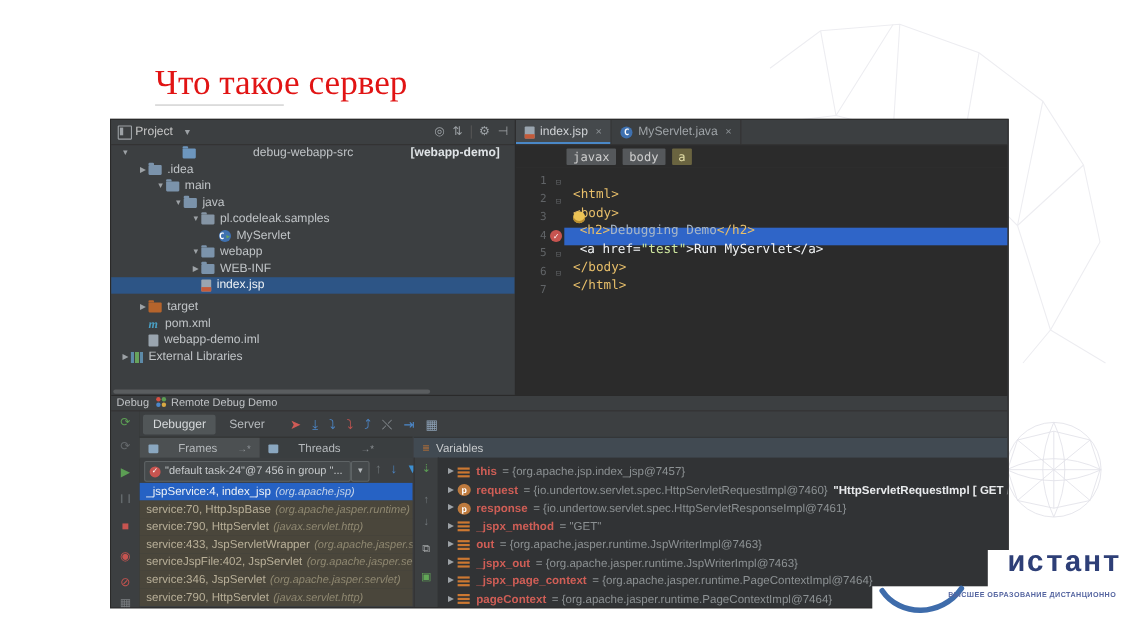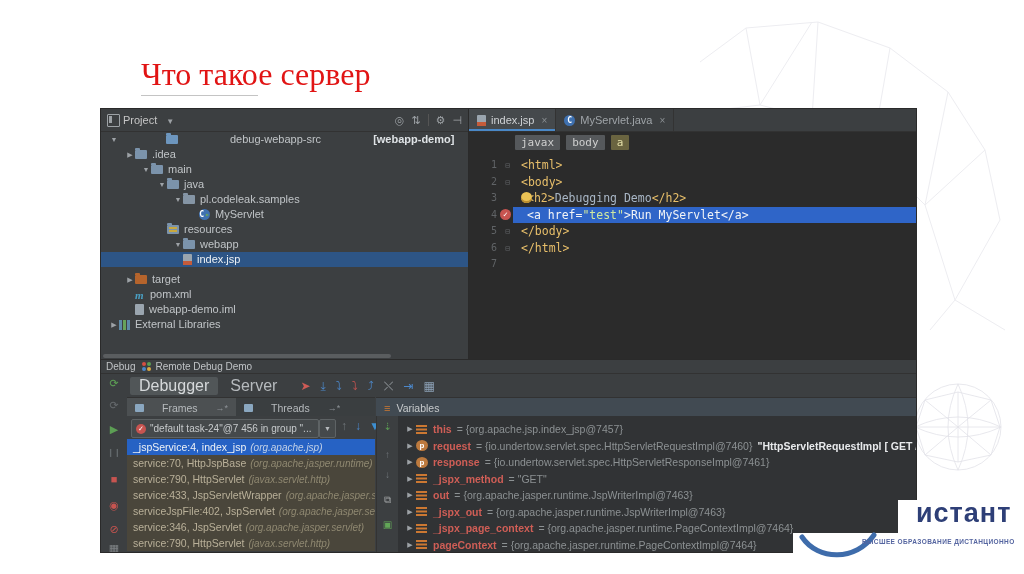--- a/index.html
+++ b/index.html
@@ -67,40 +67,40 @@
         font-family:"DejaVu Sans Mono",monospace;font-size:11.5px;padding-top:5px;}
   .code::after{content:'';position:absolute;right:0;top:0;width:10px;height:100%;background:#33363
 
 8;opacity:.6;}
   .cl{position:relative;height:16.5px;line-height:16.5px;display:flex;}
   .cl .gut{flex:0 0 44px;position:relative;color:#606366;font-size:10px;text-align:right;}
   .cl .num{position:absolute;right:16px;top:0;}
   .cl .fold{position:absolute;right:3px;top:1px;color:#606366;font-size:8px;}
   .cl .bp{position:absolute;right:2px;top:2.5px;width:11px;height:11px;border-radius:50%;background:#c75450;
           color:#fff;font-size:8px;line-height:11px;text-align:center;}
-  .cl .src{padding-left:8px;white-space:pre;}
+  .cl .src{padding-left:8px;white-space:pre;margin-top:11px;}
   .cl.sel::before{content:'';position:absolute;left:44px;right:0;top:0;bottom:0;background:#2f65c8;}
   .cl .src{position:relative;z-index:1;}
   .tk-tag{color:#e8bf6a;} .tk-text{color:#a9b7c6;} .tk-attr{color:#bababa;} .tk-string{color:#a5c261;}
   .cl.sel .tk-tag,.cl.sel .tk-text,.cl.sel .tk-attr{color:#f2f4f6;}
   .cl.sel .tk-string{color:#cfe8a0;}
   .bulb{position:absolute;left:52px;top:2px;width:11px;height:11px;border-radius:50%;background:#ecc355;z-index:2;
         box-shadow:inset 0 -2px 0 #b98d2f;}
 
   
   .dbg-hdr{position:absolute;left:0;top:250px;width:815px;height:14px;background:#3c3f41;border-top:1px solid #2a2a2a;
            line-height:14px;font-size:10px;color:#c0c3c6;}
   .dbg-hdr .lbl{margin-left:5px;}
   .dots{display:inline-block;width:9px;height:9px;position:relative;margin:0 4px 0 7px;top:1px;}
   .dots i{position:absolute;width:4px;height:4px;border-radius:50%;}
   .dots i:nth-child(1){left:0;top:0;background:#d64f42;} .dots i:nth-child(2){right:0;top:0;background:#5c9e54;}
   .dots i:nth-child(3){left:0;bottom:0;background:#4c87c9;} .dots i:nth-child(4){right:0;bottom:0;background:#d8a943;}
   .dbg-toolbar{position:absolute;left:26px;top:264px;width:789px;height:24px;background:#3c3f41;border-top:1px solid #323232;
                display:flex;align-items:center;}
-  .dtab{height:18px;line-height:18px;padding:0 9px;margin-left:3px;color:#b6babd;font-size:16px;border-radius:2px;}
+  .dtab{height:18px;line-height:18px;padding:0 9px;margin-left:3px;color:#b6babd;font-size:11px;border-radius:2px;}
   .dtab.active{background:#515658;color:#d6d9db;}
   .stepicons{display:flex;align-items:center;gap:10px;margin-left:14px;}
   .sicon{font-size:12px;line-height:1;}
   .leftcol{position:absolute;left:0;top:264px;width:26px;height:179px;background:#3c3f41;border-top:1px solid #323232;border-right:1px solid #333;}
   .leftcol .licon{position:absolute;left:0;width:26px;text-align:center;font-size:11px;}
   .ftabs{position:absolute;left:26px;top:288px;width:248px;height:19px;background:#3a3e40;border-top:1px solid #323232;display:flex;align-items:center;}
   .ftab{height:19px;display:flex;align-items:center;gap:18px;padding:0 8px;color:#b6babd;font-size:10.5px;}
   .ftab.active{background:#4c5052;}
   .ftab .fticon{width:9px;height:8px;background:#8aa7c0;border-radius:1px;}
   .ftab .suffix{color:#8d9296;font-size:9px;}
@@ -136,21 +136,21 @@
                text-align:center;line-height:11px;}
   .vname{color:#cf5e56;font-weight:bold;}
   .vval{color:#8c9193;margin-left:5px;}
   .vextra{color:#e8eaec;font-weight:bold;margin-left:5px;}
 
   
   .patchA{position:absolute;left:793px;top:533px;width:231px;height:41px;background:#fff;z-index:20;}
   .patchB{position:absolute;left:898px;top:500px;width:126px;height:55px;background:#fff;z-index:20;}
   .swoosh{position:absolute;left:798px;top:528px;z-index:21;}
   .logo-word{position:absolute;left:916px;top:498px;z-index:21;font-size:27px;font-weight:bold;letter-spacing:1px;
-             font-family:Liberation Sans, sans-serif;}
+             font-family:Liberation Mono, monospace;}
   .logo-caption{position:absolute;left:862px;top:538px;z-index:21;font-size:6.5px;font-weight:bold;letter-spacing:.4px;
                 color:#5565a0;text-transform:uppercase;}
 </style>
 </head>
 <body>
 
 <div class="slide">
 
   <svg class="mesh" width="1024" height="574">
     <g stroke="#ededf1" stroke-width="1" fill="none">
@@ -214,29 +214,29 @@
         <div class="trow" style="padding-left: 72px;">
           <span class="tarrow">▼</span>
           <span class="fi pkg"></span>
           <span class="tlabel">pl.codeleak.samples</span>
         </div>
         <div class="trow" style="padding-left: 88px;">
           <span class="tarrow"></span>
           <span class="ci greenmark">C</span>
           <span class="tlabel">MyServlet</span>
         </div>
-        <div class="trow" style="padding-left: 56px;">
-          <span class="tarrow"></span>
-          <span class="fi res"></span>
-          <span class="tlabel">resources</span>
-        </div>
         <div class="trow" style="padding-left: 72px;">
           <span class="tarrow">▼</span>
           <span class="fi"></span>
           <span class="tlabel">webapp</span>
+        </div>
+        <div class="trow" style="padding-left: 72px;">
+          <span class="tarrow">▶</span>
+          <span class="fi"></span>
+          <span class="tlabel">WEB-INF</span>
         </div>
         <div class="trow sel" style="padding-left: 72px;">
           <span class="tarrow"></span>
           <span class="doc jsp"></span>
           <span class="tlabel">index.jsp</span>
         </div>
         <div class="trow gap" style="padding-left: 24px;">
           <span class="tarrow">▶</span>
           <span class="fi exc"></span>
           <span class="tlabel">target</span>

